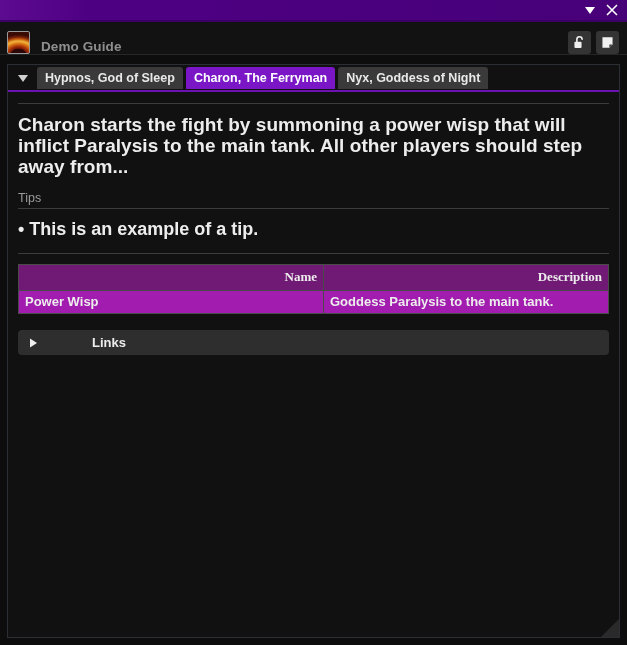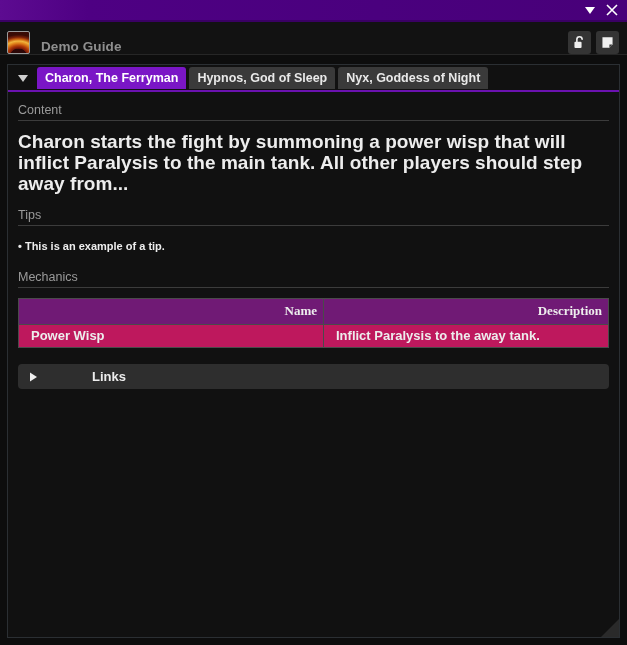--- a/index.html
+++ b/index.html
@@ -169,21 +169,21 @@
   .section-gap { height: 14px; }
 
   .body-text {
     font-size: 19px;
     font-weight: bold;
     color: #ededed;
     line-height: 21px;
     letter-spacing: 0.05px;
   }
   .tip-line {
-    font-size: 11px;
+    font-size: 18px;
     font-weight: bold;
     color: #ededed;
     line-height: 20px;
   }
 
   
   .mtable {
     width: 100%;
     border-collapse: collapse;
     table-layout: fixed;
@@ -195,25 +195,25 @@
     font-size: 13px;
     font-weight: bold;
     text-align: right;
     padding: 4px 6px 5px 6px;
     border-right: 1px solid #4a4a4a;
     border-bottom: 1px solid #4a4a4a;
     font-family: Liberation Serif, serif;
   }
   .mtable th:last-child { border-right: none; }
   .mtable td {
-    background: #be185d;
+    background: #a21caf;
     color: #ededed;
     font-size: 13px;
     font-weight: bold;
-    padding: 3px 6px 4px 12px;
+    padding: 3px 6px 4px 6px;
     border-right: 1px solid #4a4a4a;
     border-bottom: 1px solid #3a3a3a;
   }
   .mtable td:last-child { border-right: none; }
   .mtable tr:last-child td { border-bottom: none; }
   .col-name { width: 305px; }
 
   
   .collapsible {
     margin-top: 16px;
@@ -289,57 +289,55 @@
   </div>
 
   <div class="bodyframe">
 
     <div class="tabstrip">
       <span class="tab-dropdown">
         <svg width="14" height="14" viewBox="0 0 14 14">
             <polygon points="2,4 12,4 7,11" fill="#cfcfcf"></polygon>
           </svg>
       </span>
+      <div class="tab">Hypnos, God of Sleep</div>
       <div class="tab active">Charon, The Ferryman</div>
-      <div class="tab">Hypnos, God of Sleep</div>
       <div class="tab">Nyx, Goddess of Night</div>
     </div>
 
     <div class="scrollarea">
 
-      <div class="section-label">Content</div>
       <div class="section-rule"></div>
       <div class="body-text">Charon starts the fight by summoning a power wisp that will inflict Paralysis to the main tank. All other players should step away from...</div>
 
       <div class="section-gap"></div>
 
       <div class="section-label">Tips</div>
       <div class="section-rule"></div>
       <div class="tip-line">• This is an example of a tip.</div>
 
       <div class="section-gap"></div>
 
-      <div class="section-label">Mechanics</div>
       <div class="section-rule"></div>
 
       <table class="mtable">
         <colgroup>
             <col class="col-name">
             <col>
           </colgroup>
         <thead>
           <tr>
             <th>Name</th>
             <th>Description</th>
           </tr>
         </thead>
         <tbody>
           <tr>
             <td>Power Wisp</td>
-            <td>Inflict Paralysis to the away tank.</td>
+            <td>Goddess Paralysis to the main tank.</td>
           </tr>
         </tbody>
       </table>
 
       <div class="collapsible">
         <span class="collapsible-caret">
           <svg width="12" height="12" viewBox="0 0 12 12">
               <polygon points="3,1.5 3,10.5 10,6" fill="#f0f0f0"></polygon>
             </svg>
         </span>

